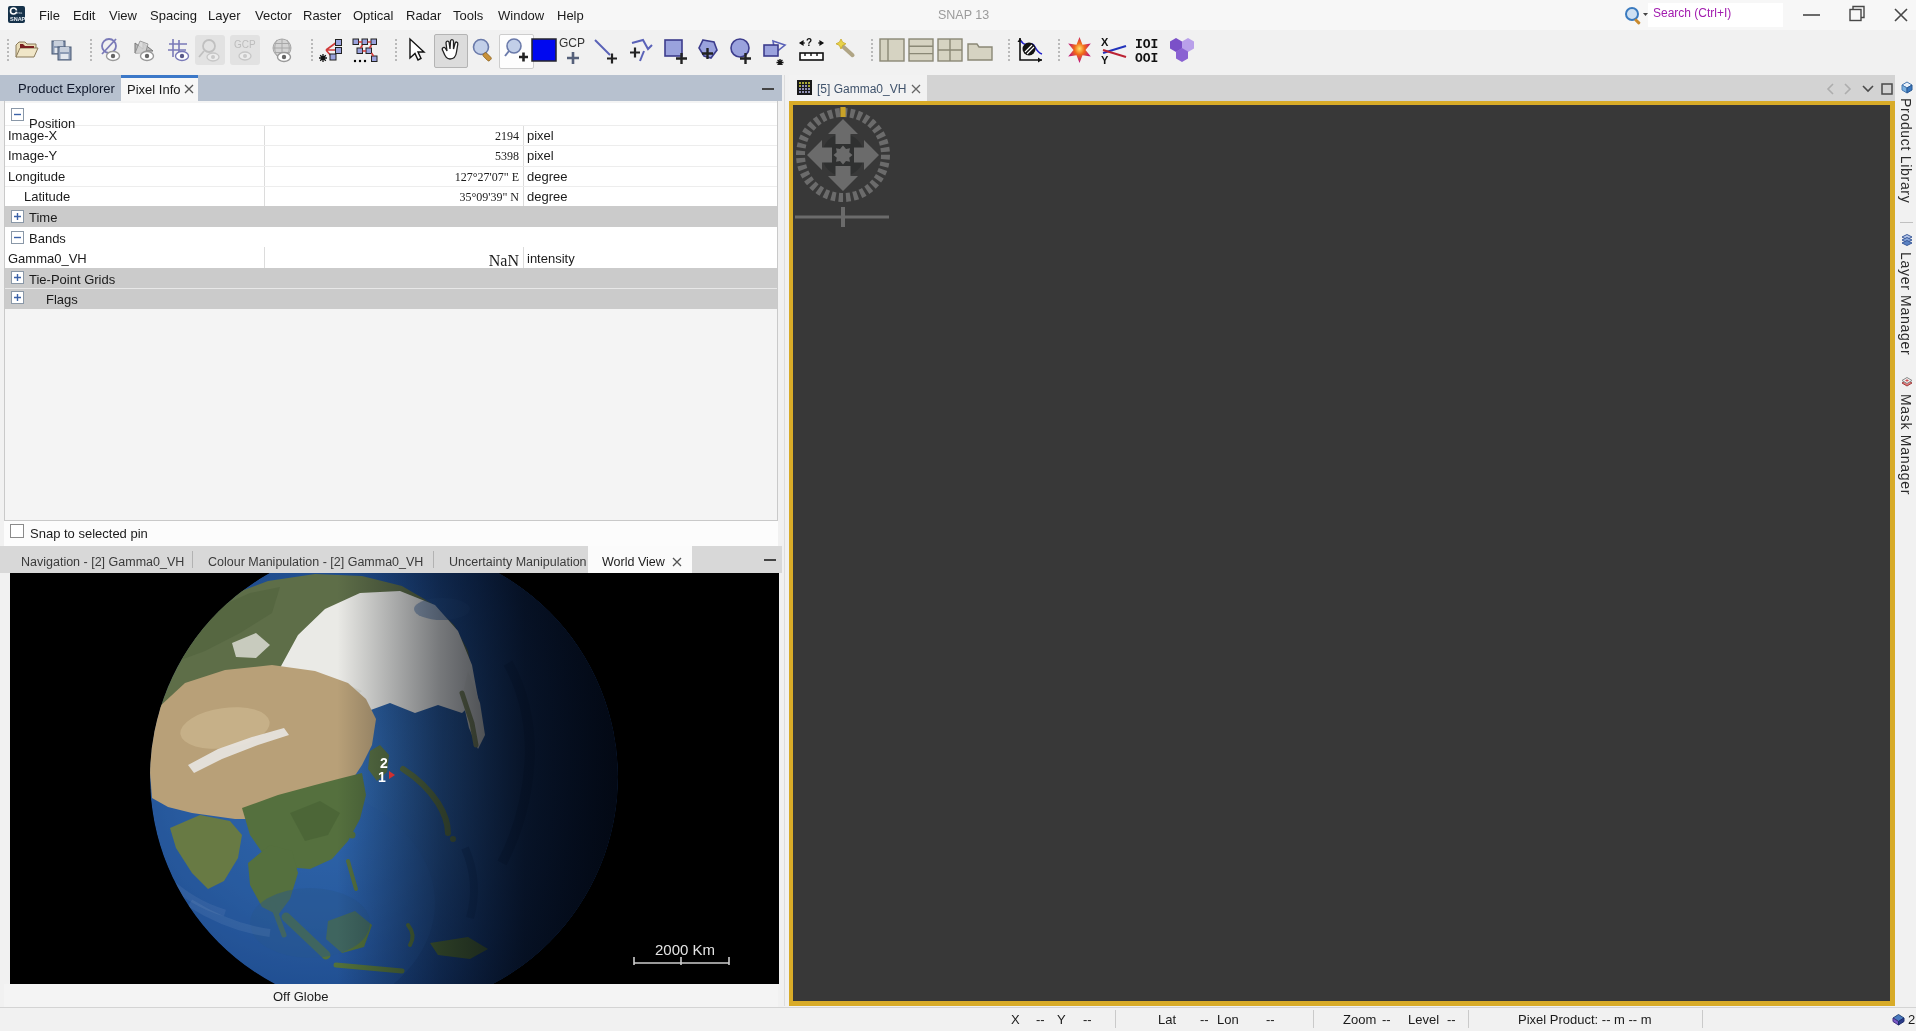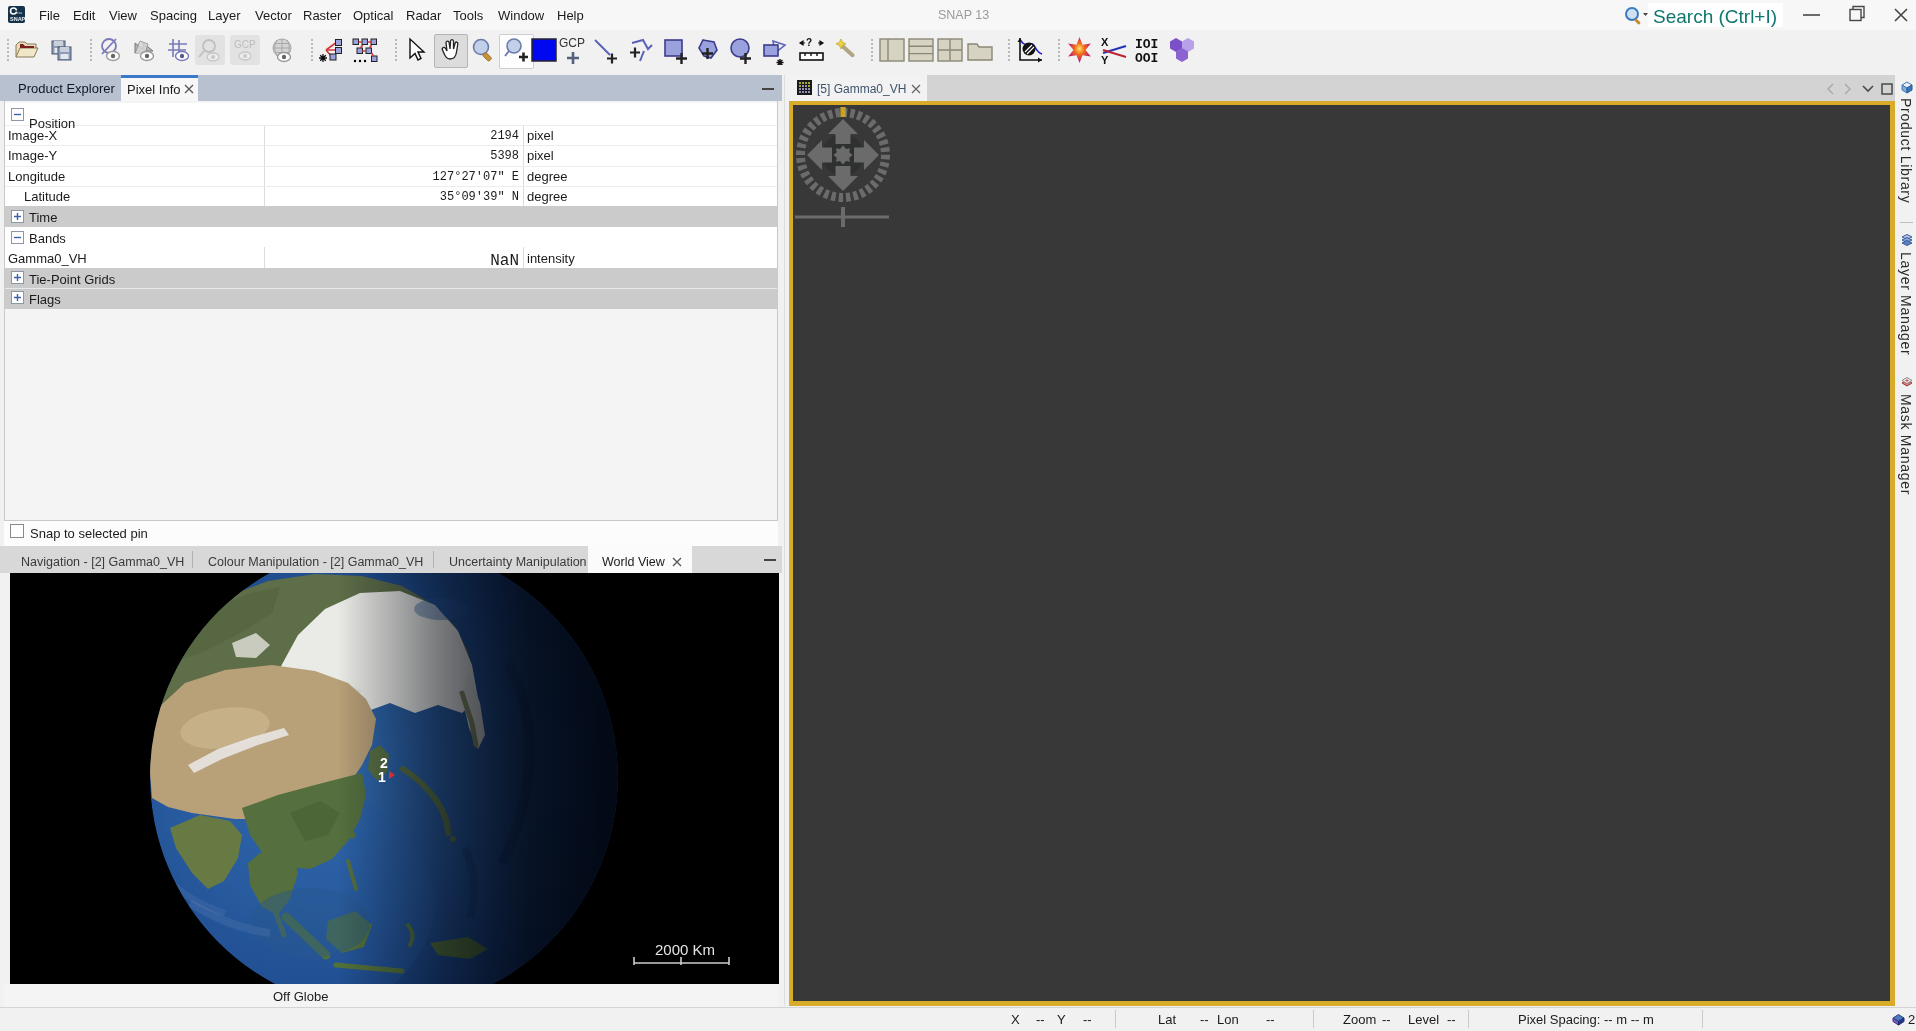--- a/index.html
+++ b/index.html
@@ -1,20 +1,20 @@
 <!DOCTYPE html>
 <html><head>
 <meta charset="utf-8">
 <style>
 html,body{margin:0;padding:0}
 body{width:1916px;height:1031px;background:#f1f1f1;font-family:"Liberation Sans",sans-serif;overflow:hidden;position:relative;font-size:13px;color:#1b1b1b}
 .abs{position:absolute}
 .t{position:absolute;white-space:nowrap}
 .sep{position:absolute;border-left:2px dotted #b9b9b9;width:0;height:22px;top:39px}
-.mono{font-family:Liberation Mono, monospace}
+.mono{font-family:Liberation Serif, serif}
 </style>
 </head>
 <body>
 
 <div class="abs" style="left:0;top:0;width:1916px;height:30px;background:#f7f7f7"></div>
 <div class="abs" style="left:8px;top:6px;width:17px;height:17px;background:#16324a;border-radius:2px">
 <svg width="17" height="17" viewBox="0 0 17 17">
       <circle cx="5.5" cy="5" r="3" fill="none" stroke="#fff" stroke-width="1.6"></circle>
       <rect x="7" y="4.5" width="3" height="1.2" fill="#16324a"></rect>
       <text x="8.5" y="7.5" font-size="3.5" fill="#cfd8e0" font-family="Liberation Sans">esa</text>
@@ -33,21 +33,21 @@
 <div class="t" style="left:453px;top:8px">Tools</div>
 <div class="t" style="left:498px;top:8px">Window</div>
 <div class="t" style="left:557px;top:8px">Help</div>
 <div class="t" style="left:938px;top:8px;color:#9b9b9b;font-size:12.5px">SNAP 13</div>
 <svg class="abs" style="left:1623px;top:5px" width="26" height="22" viewBox="0 0 26 22">
     <circle cx="9" cy="9" r="6" fill="#cfe0f2" stroke="#3a7abf" stroke-width="2"></circle>
     <rect x="13.2" y="13.2" width="6.5" height="3" rx="1" transform="rotate(45 13.2 13.2)" fill="#c98a2e"></rect>
     <path d="M20 8 l5 0 l-2.5 3 z" fill="#444"></path>
   </svg>
 <div class="abs" style="left:1648px;top:3px;width:135px;height:24px;background:#fff"></div>
-<div class="t" style="left:1653px;top:6px;color:#0f766e;font-size:19px">Search (Ctrl+I)</div>
+<div class="t" style="left:1653px;top:6px;color:#a21caf;font-size:12px">Search (Ctrl+I)</div>
 <svg class="abs" style="left:1798px;top:0" width="118" height="30" viewBox="0 0 118 30">
     <path d="M5 15 h17" stroke="#474747" stroke-width="1.6"></path>
     <g stroke="#474747" stroke-width="1.4" fill="none">
       <rect x="52" y="9.5" width="11" height="11"></rect>
       <path d="M55 9.5 v-3 h11 v11 h-3"></path>
     </g>
     <path d="M97 9 l12 12 M109 9 l-12 12" stroke="#474747" stroke-width="1.6"></path>
   </svg>
 
 <div class="abs" style="left:0;top:30px;width:1916px;height:43px;background:#f1f1f1"></div>
@@ -294,21 +294,21 @@
 <div class="t" style="left:527px;top:251px">intensity</div>
 <svg class="abs" style="left:11px;top:271px" width="13" height="13" viewBox="0 0 13 13">
     <rect x=".5" y=".5" width="12" height="12" fill="#fff" stroke="#8a98a8"></rect>
     <path d="M3 6.5 h7 M6.5 3 v7" stroke="#3b62a8" stroke-width="1.4"></path>
   </svg>
 <div class="t" style="left:29px;top:272px">Tie-Point Grids</div>
 <svg class="abs" style="left:11px;top:291px" width="13" height="13" viewBox="0 0 13 13">
     <rect x=".5" y=".5" width="12" height="12" fill="#fff" stroke="#8a98a8"></rect>
     <path d="M3 6.5 h7 M6.5 3 v7" stroke="#3b62a8" stroke-width="1.4"></path>
   </svg>
-<div class="t" style="left:29px;top:292px">Flags</div>
+<div class="t" style="left:46px;top:292px">Flags</div>
 
 <div class="abs" style="left:4px;top:520px;width:774px;height:26px;background:#fcfcfc;border-top:1px solid #c9c9c9"></div>
 <div class="abs" style="left:10px;top:524px;width:14px;height:14px;background:#fff;border:1px solid #8a8a8a;box-sizing:border-box"></div>
 <div class="t" style="left:30px;top:526px">Snap to selected pin</div>
 
 <div class="abs" style="left:0;top:546px;width:782px;height:27px;background:#d8d8d8"></div>
 <div class="t" style="left:21px;top:555px;color:#3a3a3a;font-size:12.5px">Navigation - [2] Gamma0_VH</div>
 <div class="abs" style="left:192px;top:551px;width:1px;height:17px;background:#b2b2b2"></div>
 <div class="t" style="left:208px;top:555px;color:#3a3a3a;font-size:12.5px">Colour Manipulation - [2] Gamma0_VH</div>
 <div class="abs" style="left:433px;top:551px;width:1px;height:17px;background:#b2b2b2"></div>
@@ -476,20 +476,20 @@
 <div class="t" style="left:1158px;top:1012px">Lat</div>
 <div class="t" style="left:1200px;top:1012px">--</div>
 <div class="t" style="left:1217px;top:1012px">Lon</div>
 <div class="t" style="left:1266px;top:1012px">--</div>
 <div class="abs" style="left:1313px;top:1010px;width:1px;height:18px;background:#cacaca"></div>
 <div class="t" style="left:1343px;top:1012px">Zoom</div>
 <div class="t" style="left:1382px;top:1012px">--</div>
 <div class="t" style="left:1408px;top:1012px">Level</div>
 <div class="t" style="left:1447px;top:1012px">--</div>
 <div class="abs" style="left:1468px;top:1010px;width:1px;height:18px;background:#cacaca"></div>
-<div class="t" style="left:1518px;top:1012px">Pixel Spacing: -- m -- m</div>
+<div class="t" style="left:1518px;top:1012px">Pixel Product: -- m -- m</div>
 <div class="abs" style="left:1702px;top:1010px;width:1px;height:18px;background:#cacaca"></div>
 <svg class="abs" style="left:1891px;top:1012px" width="15" height="15" viewBox="0 0 15 15">
     <path d="M2 6 L7.5 2.5 L13 6 L7.5 9.5 Z" fill="#4a7ac0" stroke="#28487a"></path>
     <path d="M2 6 v3.5 L7.5 13 v-3.5 Z" fill="#7a5ac8" stroke="#403080"></path>
     <path d="M13 6 v3.5 L7.5 13 v-3.5 Z" fill="#2a3a8a" stroke="#1a2a6a"></path>
   </svg>
 <div class="t" style="left:1908px;top:1012px">2</div>
 
 </body></html>

